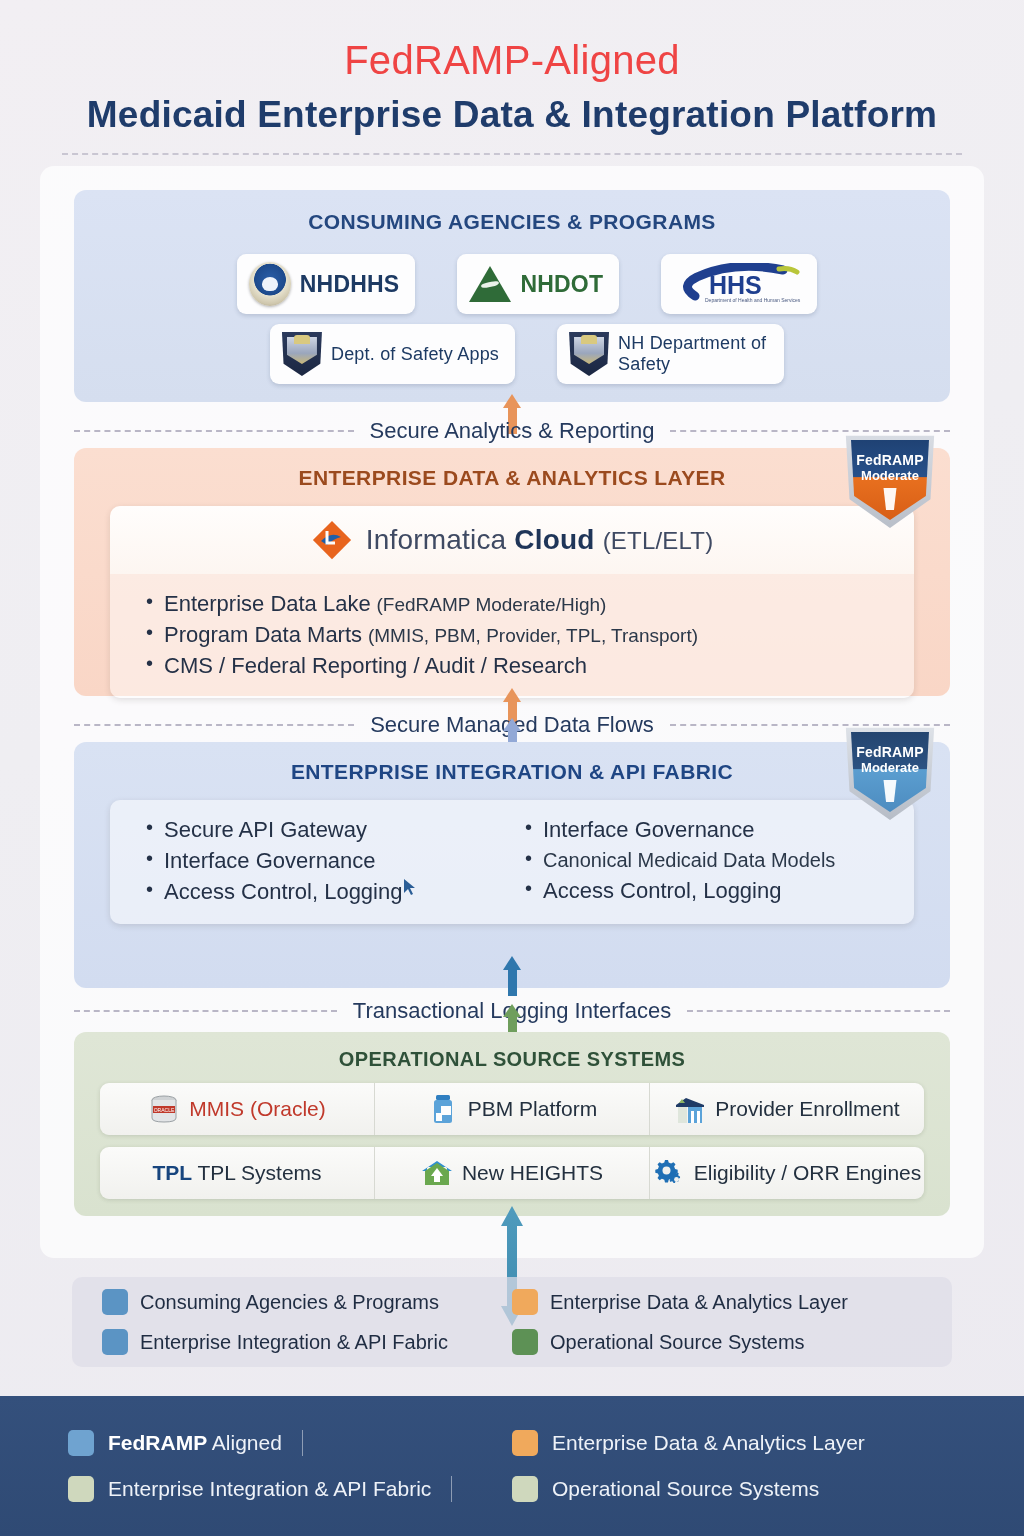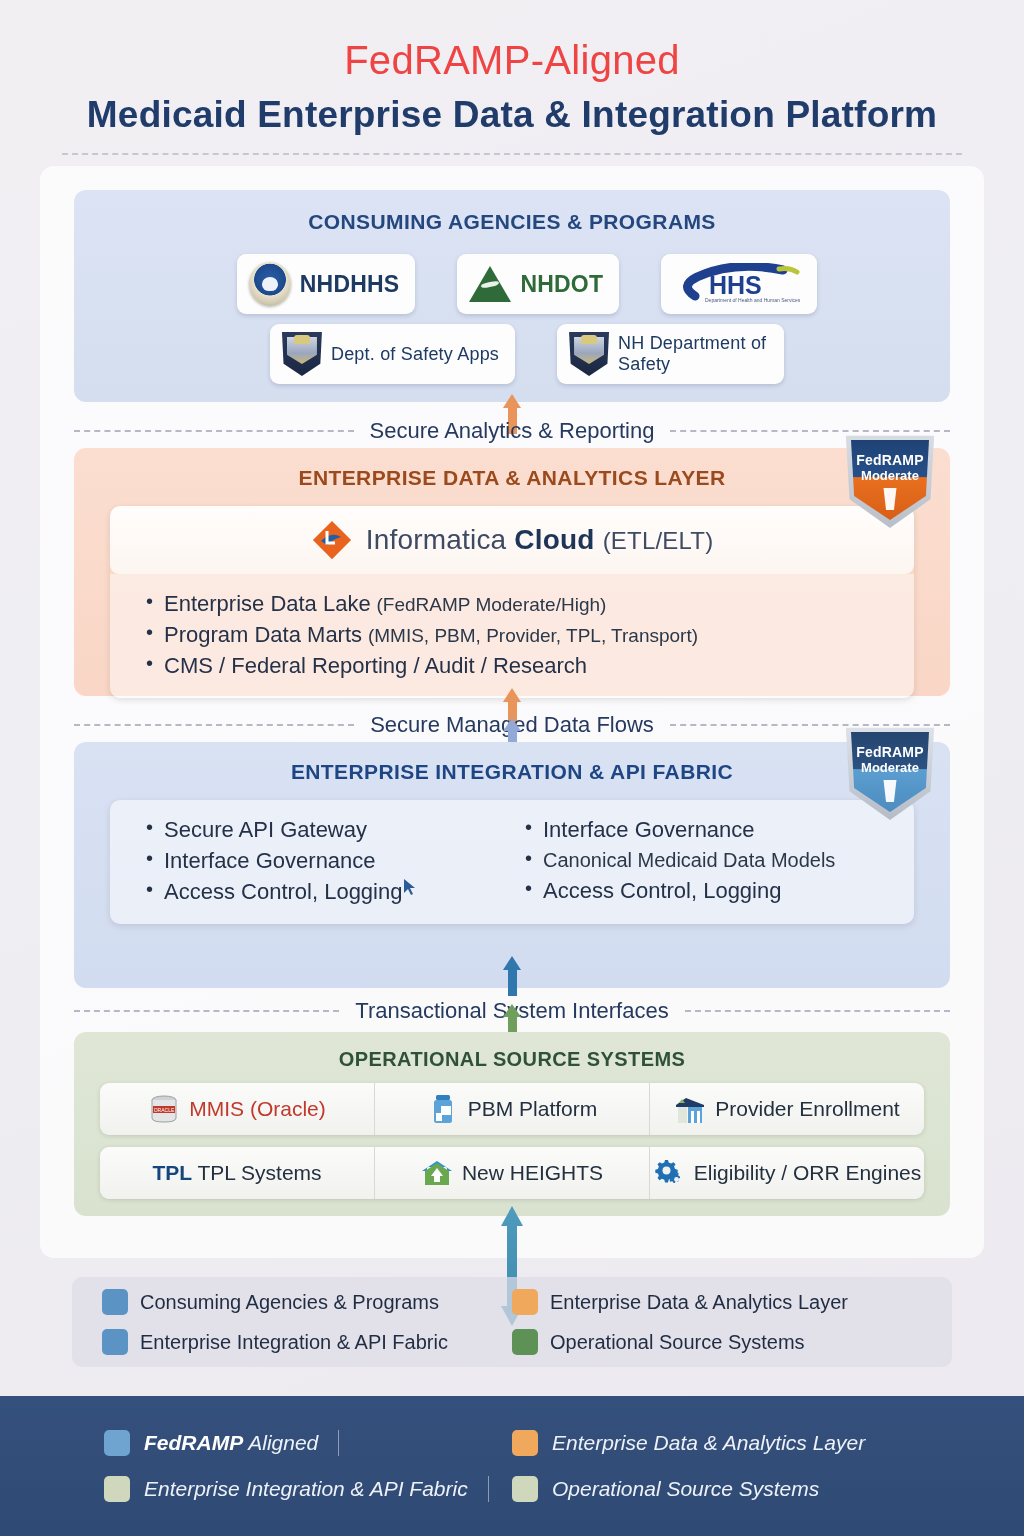--- a/index.html
+++ b/index.html
@@ -129,21 +129,20 @@
   .l-data .layer-title { color: #9b4a1e; font-size: 21px; padding-top: 18px; }
 
   .inner-card {
     margin: 16px 36px 0; border-radius: 10px; overflow: hidden;
     box-shadow: 0 2px 6px rgba(60,50,45,.14);
   }
   .prod-head {
     background: linear-gradient(180deg,#fffdfc 0%,#fdf6f1 100%);
     display: flex; align-items: center; justify-content: center; gap: 13px;
     padding: 13px 10px;
-    border-radius: 9px;
   }
   .prod-name { font-size: 28px; color: #3f4a63; font-weight: 400; letter-spacing: .2px; }
   .prod-name b { color: #1f3558; font-weight: 700; }
   .prod-name span.note { font-size: 24px; color: #3f4a63; }
 
   .inf-logo { width: 42px; height: 42px; flex: 0 0 auto; position: relative; }
   .mule-logo { width: 40px; height: 40px; flex: 0 0 auto; position: relative; }
 
   .bullets { background: rgba(255,255,255,.46); padding: 14px 26px 16px 34px; }
   .bullets li {
@@ -231,21 +230,21 @@
     background: rgba(222,220,232,.72); border-radius: 10px;
     padding: 14px 30px; display: flex; flex-wrap: wrap; align-content: center;
   }
   .lg-item { width: 50%; display: flex; align-items: center; gap: 12px; height: 40px; }
   .sw { width: 26px; height: 26px; border-radius: 5px; flex: 0 0 auto; }
   .lg-text { font-size: 20px; color: #1f2c42; white-space: nowrap; }
 
   .footer {
     position: absolute; left: 0; bottom: 0; width: 1024px; height: 140px;
     background: linear-gradient(180deg,#34507c 0%,#2f4a74 100%);
-    padding: 22px 104px; display: flex; flex-wrap: wrap; align-content: center; font-style: italic;
+    padding: 22px 68px; display: flex; flex-wrap: wrap; align-content: center;
   }
   .ft-item { width: 50%; display: flex; align-items: center; gap: 14px; height: 46px; }
   .ft-text { font-size: 21px; color: #eef2f8; white-space: nowrap; }
   .ft-text b { font-weight: 700; color: #fff; }
   .ft-sep { width: 1px; height: 26px; background: rgba(255,255,255,.45); margin: 0 16px 0 6px; }
 
   .dbl-arrow { position: absolute; left: 50%; transform: translateX(-50%); }
 </style>
 </head>
 <body>
@@ -391,21 +390,21 @@
       <div class="fr-cup"></div>
     </div>
   </div>
 
   <div class="arrow-up" style="top:790px;height:40px">
     <div class="head" style="border-bottom:14px solid #2f77ad"></div>
     <div class="stem" style="height:26px;background:#2f77ad"></div>
   </div>
   <div class="flow-band" style="top:816px">
     <div class="dash-l"></div>
-    <div class="flow-label">Transactional System Interfaces</div>
+    <div class="flow-label">Transactional Logging Interfaces</div>
     <div class="dash-r"></div>
   </div>
   <div class="arrow-up" style="top:838px;height:30px">
     <div class="head" style="border-bottom:13px solid #6f9e5d"></div>
     <div class="stem" style="height:17px;background:#6f9e5d"></div>
   </div>
 
   <div class="layer l-ops">
     <div class="layer-title">OPERATIONAL SOURCE SYSTEMS</div>
 

